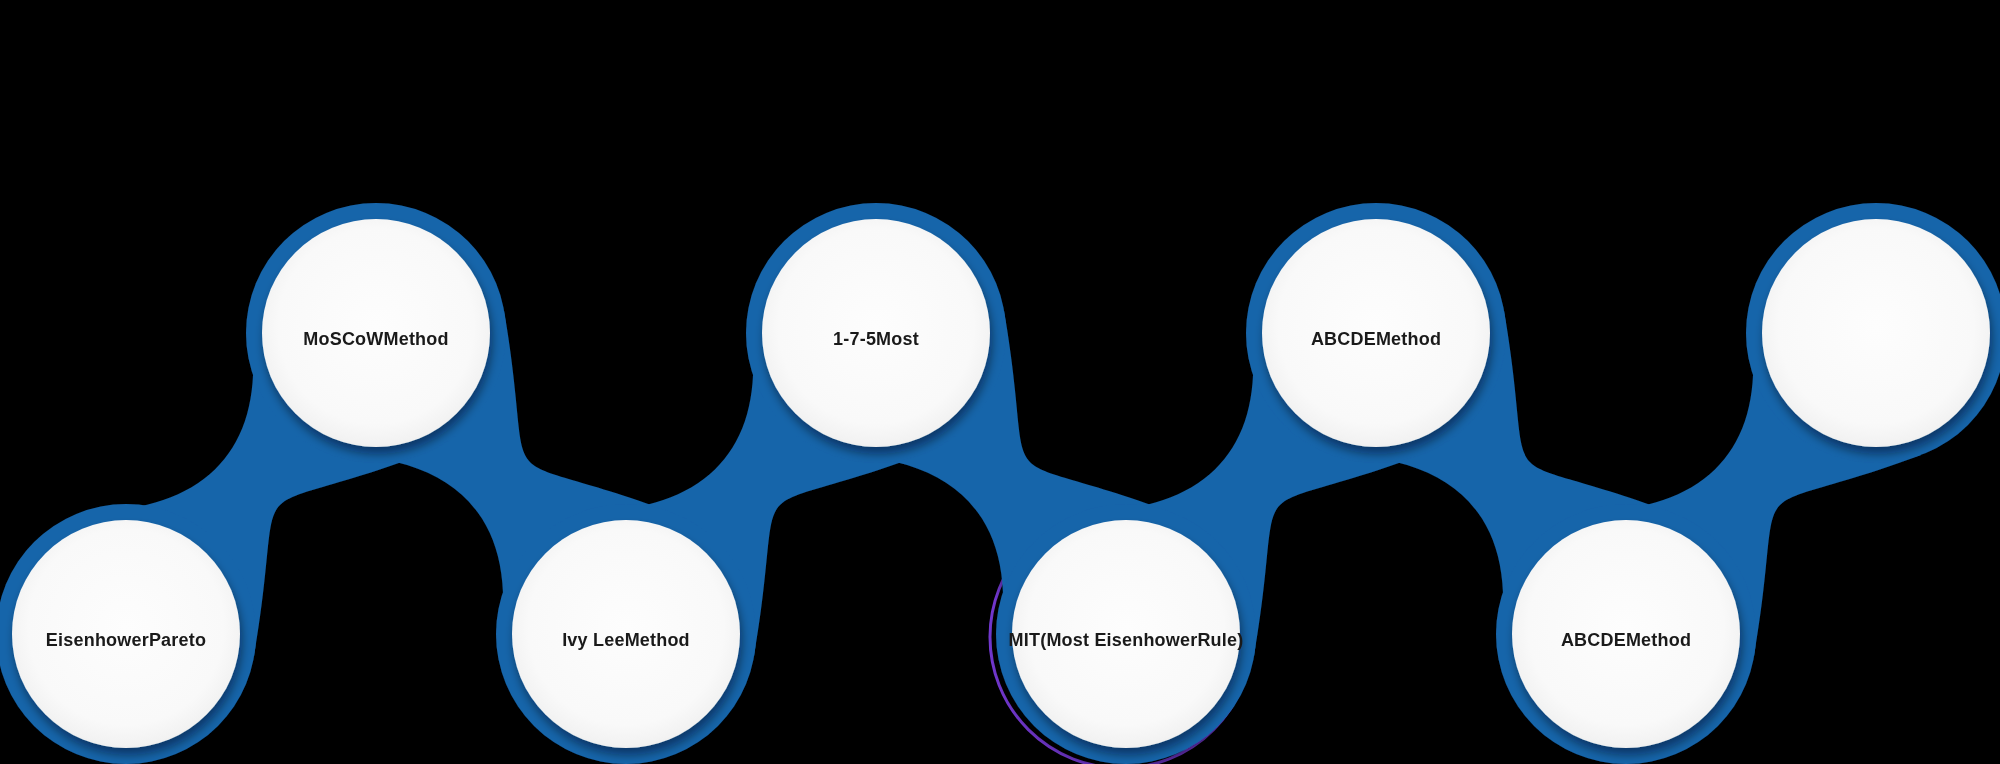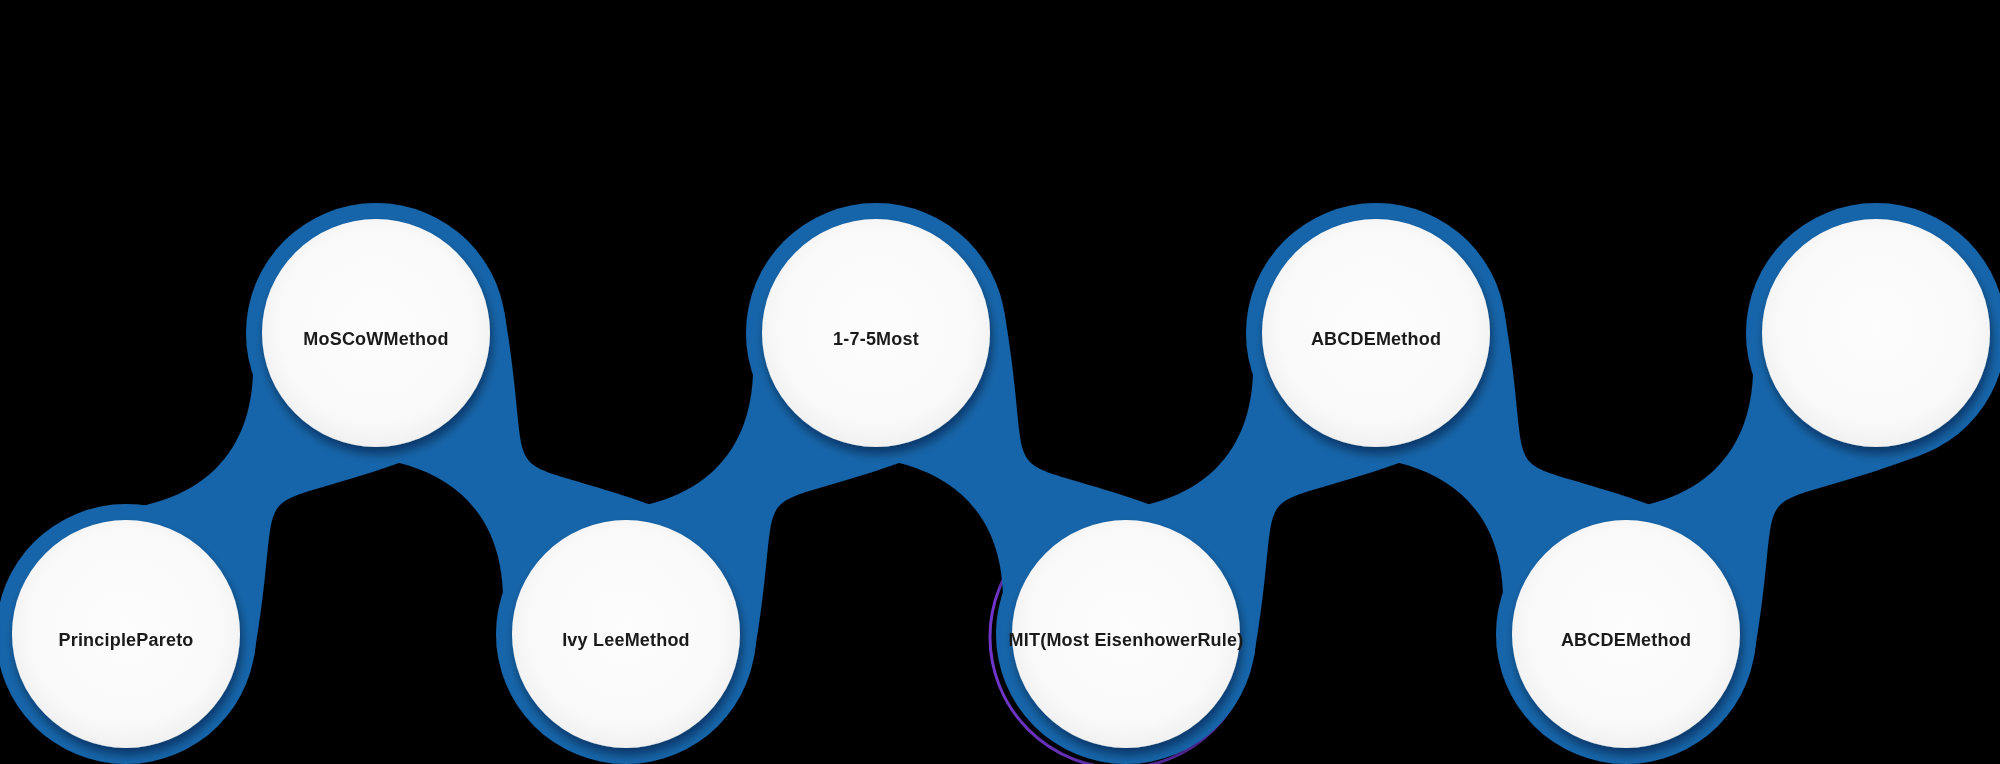--- a/index.html
+++ b/index.html
@@ -95,21 +95,21 @@
       <circle cx="626" cy="634" r="114"></circle>
       <circle cx="876" cy="333" r="114"></circle>
       <circle cx="1126" cy="634" r="114"></circle>
       <circle cx="1376" cy="333" r="114"></circle>
       <circle cx="1626" cy="634" r="114"></circle>
       <circle cx="1876" cy="333" r="114"></circle>
     </g>
   </svg>
 
   <div class="node-label" style="left:12px;   top:526px">
-    <span>Principle</span>
+    <span>Eisenhower</span>
     <span>Pareto</span>
   </div>
   <div class="node-label" style="left:262px;  top:225px">
     <span>MoSCoW</span>
     <span>Method</span>
   </div>
   <div class="node-label" style="left:512px;  top:526px">
     <span>Ivy Lee</span>
     <span>Method</span>
   </div>

